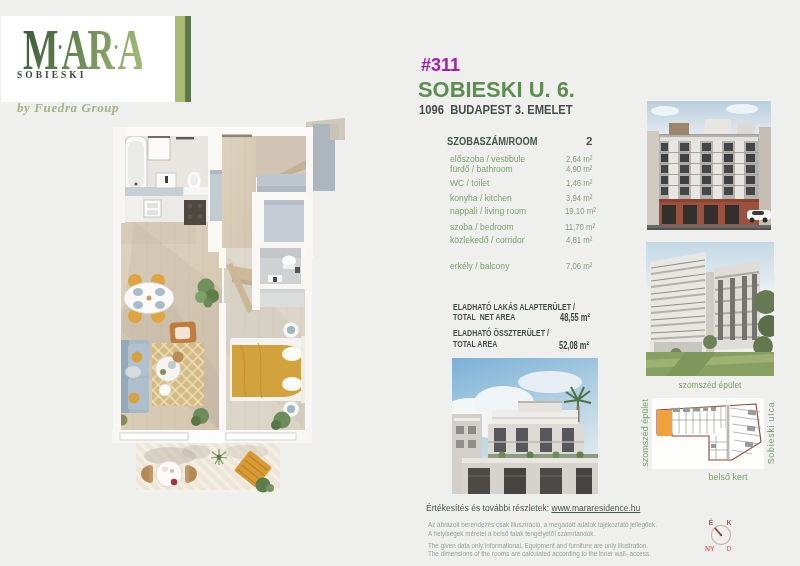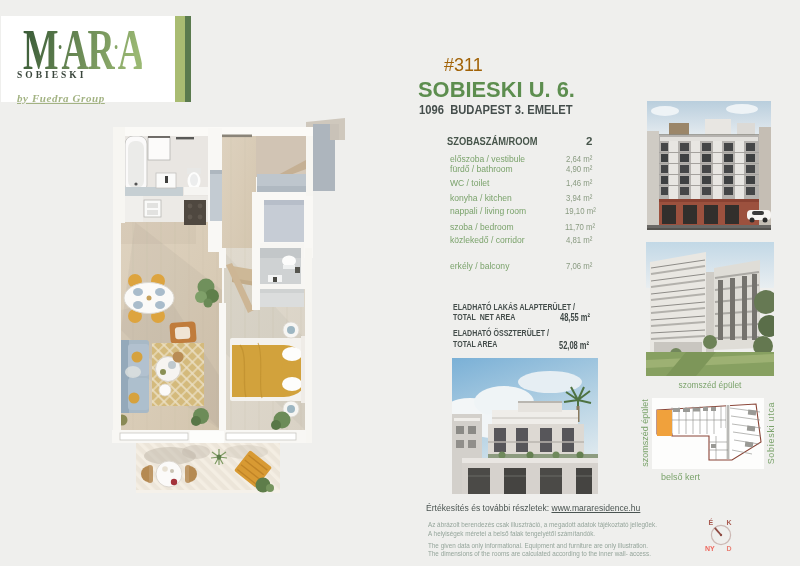--- a/index.html
+++ b/index.html
@@ -14,21 +14,21 @@
 <div class="abs" style="left:1px;top:16px;width:189.5px;height:86px;background:#ffffff;"></div>
 
 <div class="abs" style="left:175px;top:16px;width:9.5px;height:86px;background:#a9bc72;"></div>
 
 <div class="abs" style="left:184.5px;top:16px;width:6px;height:86px;background:#5a7a4e;"></div>
 
 <div class="abs" style="left:23px;top:16.5px;width:180px;font-family:'Liberation Serif',serif;font-weight:bold;font-size:57px;letter-spacing:-2px;background:linear-gradient(115deg,#3b5c38 5%,#9ab873 90%);-webkit-background-clip:text;background-clip:text;color:transparent;transform:scaleX(0.66);transform-origin:left;">M<span style="font-size:26px;vertical-align:14px;">·</span>AR<span style="font-size:26px;vertical-align:14px;">·</span>A</div>
 
 <div class="abs" style="left:17px;top:70px;font-family:'Liberation Serif',serif;font-size:9.5px;font-weight:bold;letter-spacing:3.0px;color:#3a463c;">SOBIESKI</div>
 
-<div class="abs" style="left:17px;top:92px;font-family:'Liberation Serif',serif;font-style:italic;font-size:11px;letter-spacing:0.6px;color:#a3b383;font-weight:bold;text-decoration:underline;">by Fuedra Group</div>
+<div class="abs" style="left:17px;top:100px;font-family:'Liberation Serif',serif;font-style:italic;font-size:13px;letter-spacing:0.6px;color:#a3b383;font-weight:bold;">by Fuedra Group</div>
 
 <svg class="abs" style="left:0;top:0;" width="800" height="566" viewBox="0 0 800 566">
 <defs>
 <linearGradient id="woodA" x1="0" y1="0" x2="1" y2="1">
 <stop offset="0" stop-color="#ded2bf"></stop>
         <stop offset="0.5" stop-color="#d9ccb7"></stop>
         <stop offset="1" stop-color="#d3c5ae"></stop>
 </linearGradient>
 <linearGradient id="woodB" x1="0" y1="0" x2="1" y2="1">
 <stop offset="0" stop-color="#e0dace"></stop>
@@ -384,21 +384,21 @@
         <path d="M241 461h24M241 467h24M241 473h24M241 479h24" stroke="#c08427" stroke-width="1.4"></path>
       </g>
     </g>
 
 <g>
       <circle cx="263" cy="485" r="7.5" fill="#5e7d4a"></circle>
       <circle cx="270" cy="488" r="4" fill="#76955e"></circle>
     </g>
 </svg>
 
-<div class="abs" style="left:444px;top:54.5px;font-size:18px;font-weight:normal;color:#a16207;">#311</div>
+<div class="abs" style="left:421px;top:54.5px;font-size:18px;font-weight:bold;color:#a21caf;">#311</div>
 
 <div class="abs" style="left:418px;top:77px;font-size:22px;font-weight:bold;color:#5d8e4f;transform:scaleX(0.995);transform-origin:left;">SOBIESKI U. 6.</div>
 
 <div class="abs" style="left:419px;top:102.5px;font-size:12px;font-weight:bold;color:#454e4c;transform:scaleX(0.933);transform-origin:left;">1096&nbsp; BUDAPEST 3. EMELET</div>
 
 <div class="abs" style="left:447px;top:134.5px;font-size:11.5px;font-weight:bold;color:#46544a;transform:scaleX(0.81);transform-origin:left;">SZOBASZÁM/ROOM</div>
 
 <div class="abs" style="left:586px;top:135px;font-size:11.5px;font-weight:bold;color:#46544a;">2</div>
 
 <div class="abs" style="left:450px;top:153px;font-size:9.5px;color:#7ba36c;transform:scaleX(0.9);transform-origin:left;">előszoba / vestibule</div>
@@ -440,21 +440,21 @@
 <div class="abs" style="left:428px;top:521px;font-size:7.8px;color:#95a59b;line-height:8.6px;transform:scaleX(0.81);transform-origin:left;">Az ábrázolt berendezés csak illusztráció, a megadott adatok tájékoztató jellegűek.<br>A helyiségek méretei a belső falak tengelyétől számítandók.</div>
 
 <div class="abs" style="left:428px;top:541.5px;font-size:7.8px;color:#95a59b;line-height:8.6px;transform:scaleX(0.81);transform-origin:left;">The given data only informational. Equipment and furniture are only illustration.<br>The dimensions of the rooms are calculated according to the inner wall- access.</div>
 
 <div class="abs" style="left:646px;top:380px;width:128px;text-align:center;font-size:9px;color:#7ba36c;transform:scaleX(0.93);">szomszéd épület</div>
 
 <div class="abs" style="left:610px;top:428px;width:70px;text-align:center;font-size:9px;color:#7ba36c;transform:rotate(-90deg);">szomszéd épület</div>
 
 <div class="abs" style="left:736px;top:428px;width:70px;text-align:center;font-size:9px;letter-spacing:0.7px;color:#7ba36c;transform:rotate(-90deg);">Sobieski utca</div>
 
-<div class="abs" style="left:661px;top:472px;width:100px;text-align:left;font-size:9px;color:#7ba36c;">belső kert</div>
+<div class="abs" style="left:678px;top:472px;width:100px;text-align:center;font-size:9px;color:#7ba36c;">belső kert</div>
 
 <svg class="abs" style="left:647px;top:101px;" width="124" height="129" viewBox="0 0 124 129">
 <defs>
 <linearGradient id="sky1" x1="0" y1="0" x2="0" y2="1">
 <stop offset="0" stop-color="#b9cedd"></stop>
         <stop offset="1" stop-color="#e6ecf0"></stop>
 </linearGradient>
 </defs>
 
 <g>

